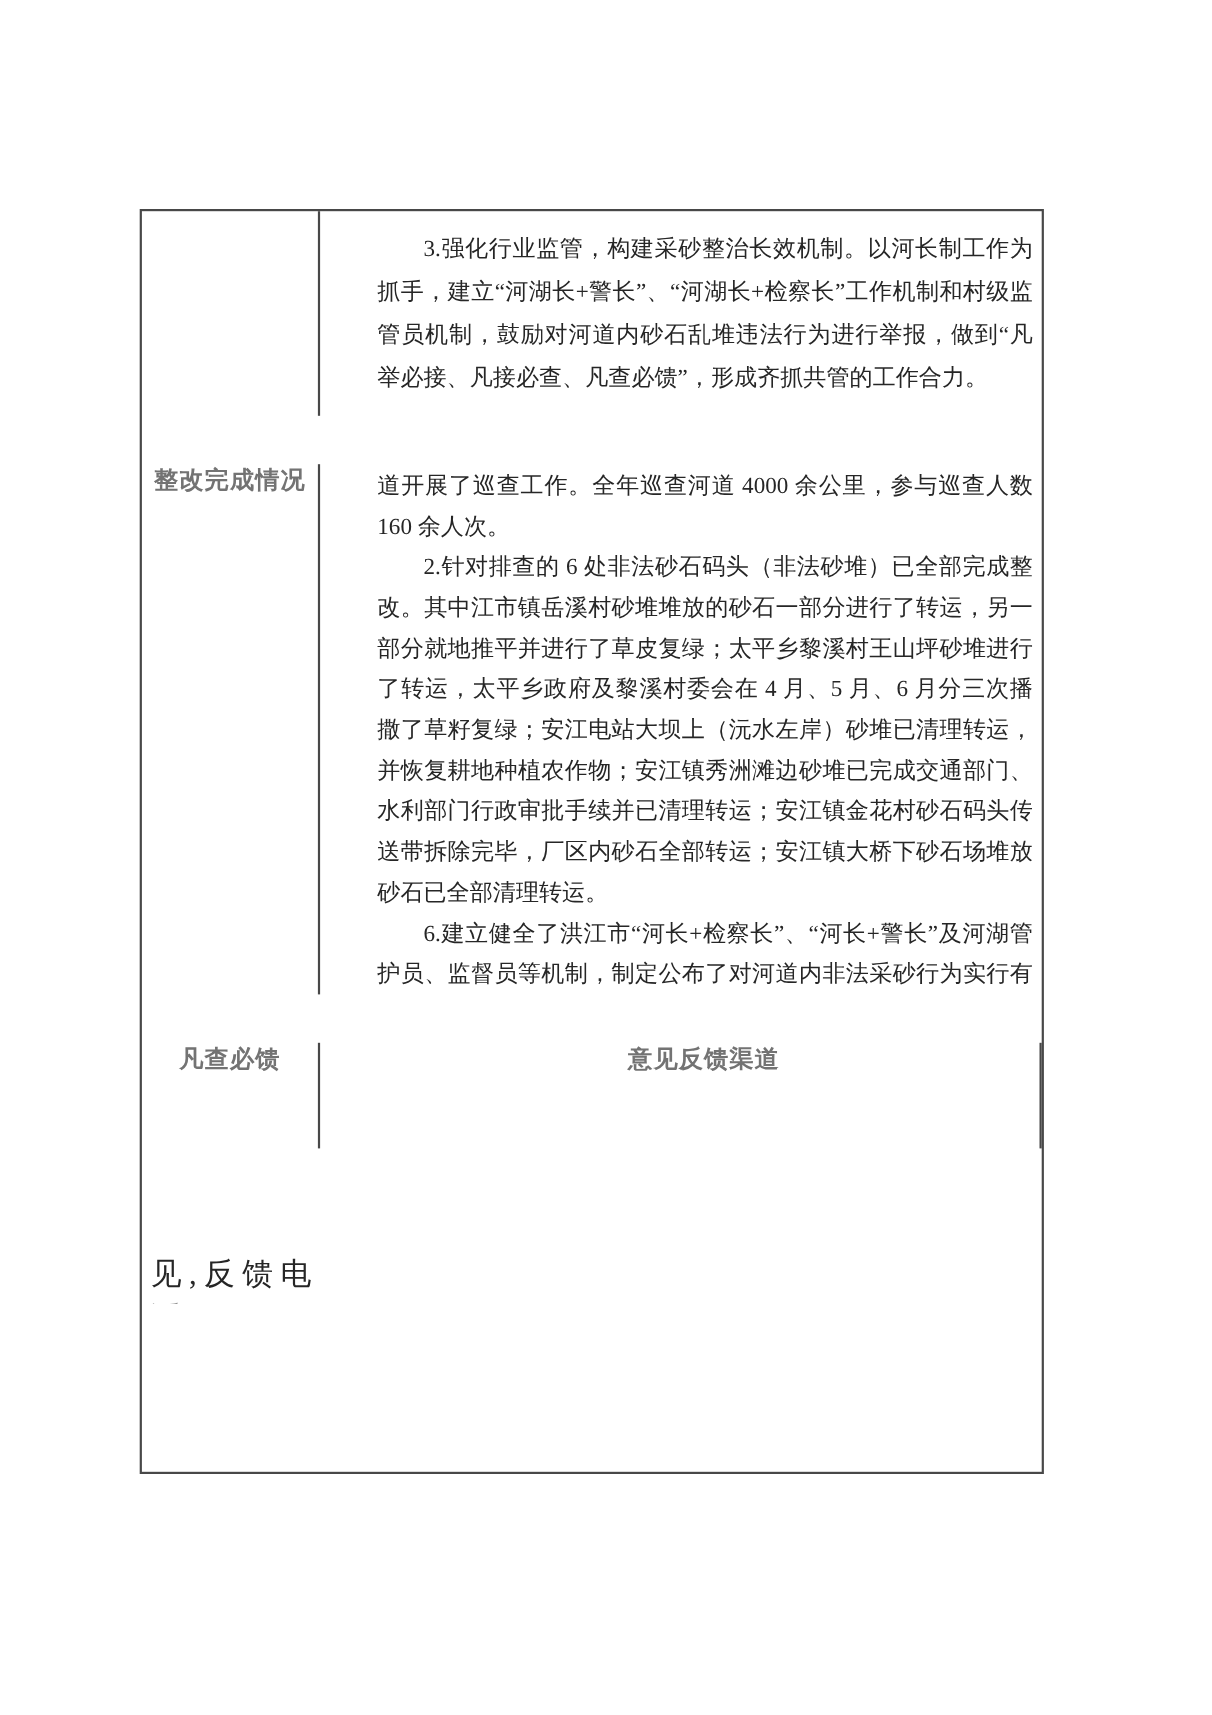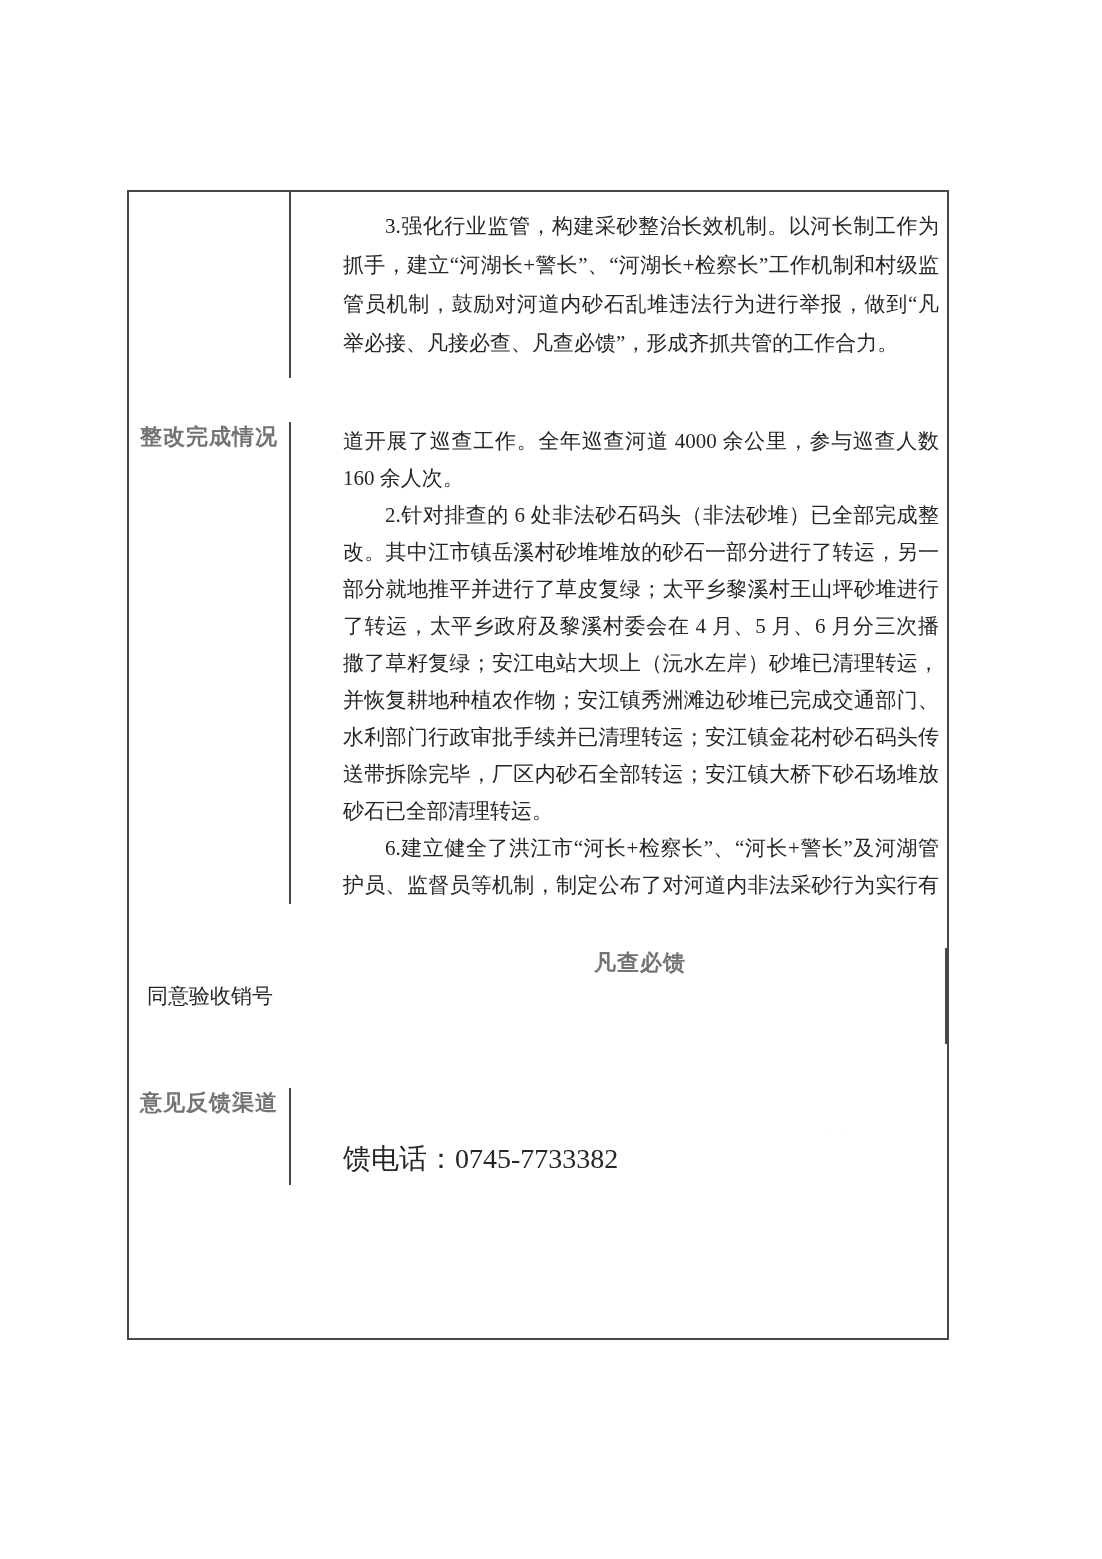--- a/index.html
+++ b/index.html
@@ -87,23 +87,20 @@
 
     <div class="cell label-cell row-border">
       <span>整改完成情况</span>
     </div>
     <div class="cell content-cell row-border lh-dense">
       <p class="para">1.开展了河道采砂专项整治行动，强化巡查，对全市重点河道开展了巡查工作。全年巡查河道 4000 余公里，参与巡查人数 160 余人次。</p>
       <p class="para">2.针对排查的 6 处非法砂石码头（非法砂堆）已全部完成整改。其中江市镇岳溪村砂堆堆放的砂石一部分进行了转运，另一部分就地推平并进行了草皮复绿；太平乡黎溪村王山坪砂堆进行了转运，太平乡政府及黎溪村委会在 4 月、5 月、6 月分三次播撒了草籽复绿；安江电站大坝上（沅水左岸）砂堆已清理转运，并恢复耕地种植农作物；安江镇秀洲滩边砂堆已完成交通部门、水利部门行政审批手续并已清理转运；安江镇金花村砂石码头传送带拆除完毕，厂区内砂石全部转运；安江镇大桥下砂石场堆放砂石已全部清理转运。</p>
       <p class="para">6.建立健全了洪江市“河长+检察长”、“河长+警长”及河湖管护员、监督员等机制，制定公布了对河道内非法采砂行为实行有奖举报的通告，形成全社会齐抓共管的工作合力。</p>
     </div>
 
-    <div class="cell content-cell row-border">
-      <p class="para center-value">同意验收销号</p>
-    </div>
 
     <div class="cell label-cell row-border">
       <span>凡查必馈</span>
     </div>
 
     <div class="cell label-cell row-border">
       <span>意见反馈渠道</span>
     </div>
     <div class="cell content-cell row-border feedback-cell">
       <p class="feedback-line first">自公示之日起 5 个工作日内受理反馈意见,反馈电话：0745-7733382</p>

